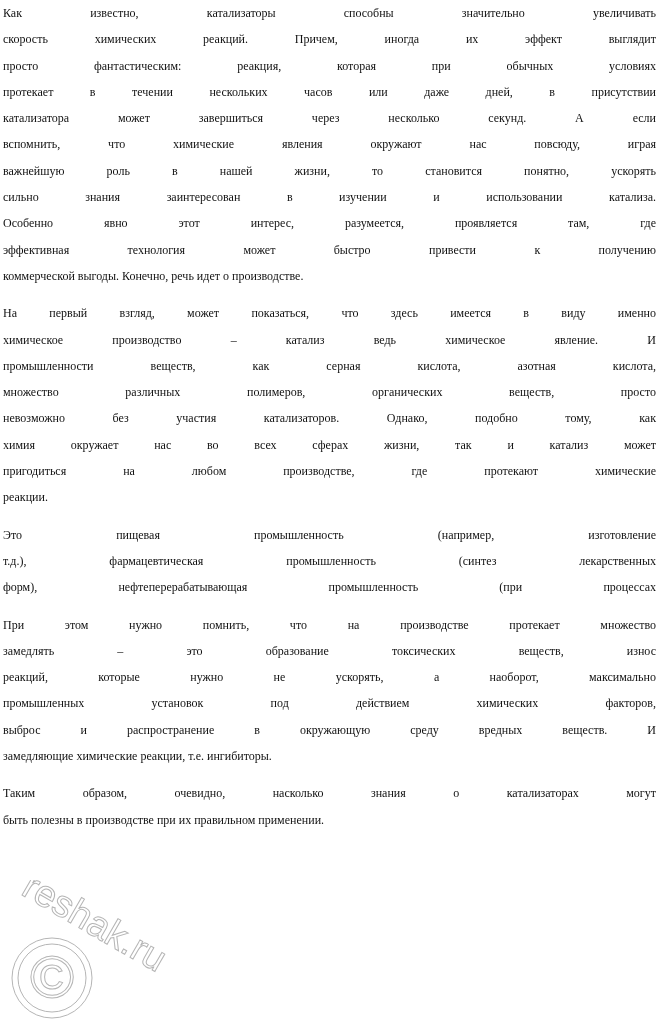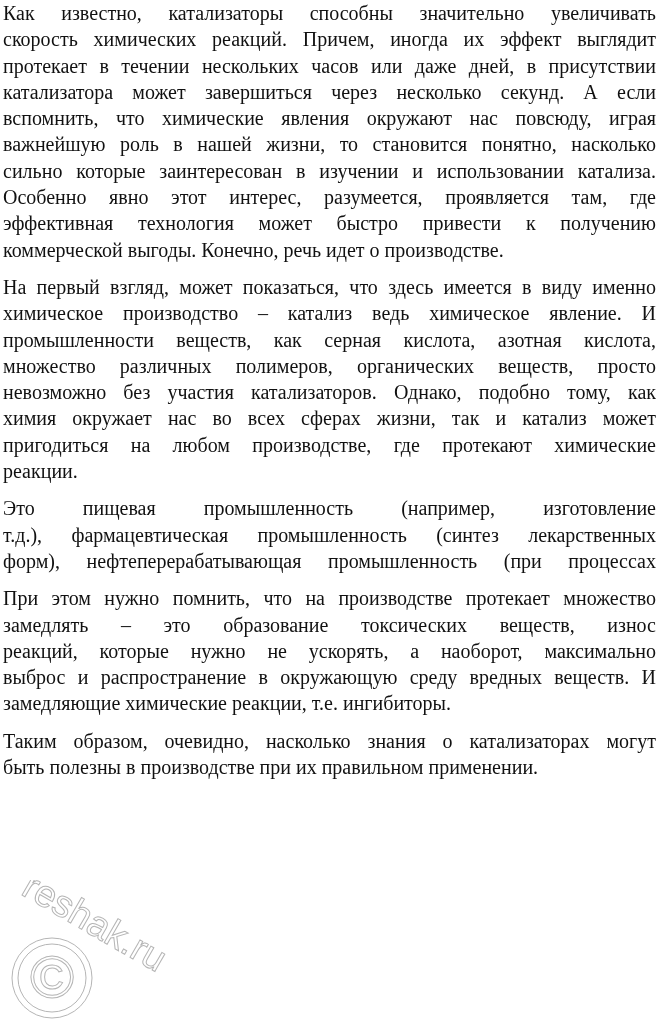--- a/index.html
+++ b/index.html
@@ -19,21 +19,21 @@
     position: absolute;
     left: 3px;
     top: 0px;
     width: 653px;
   }
   .para {
     margin: 0 0 11px 0;
   }
   .line {
     display: block;
-    font-size: 20px;
+    font-size: 12px;
     line-height: 26.3px;
     height: 26.3px;
     white-space: nowrap;
     text-align: justify;
     text-align-last: justify;
   }
   .line.last {
     text-align: center;
     text-align-last: left;
   }
@@ -47,25 +47,26 @@
   }
 </style>
 </head>
 <body>
 
 <div class="doc">
 
   <p class="para">
     <span class="line">Как известно, катализаторы способны значительно увеличивать</span>
     <span class="line">скорость химических реакций. Причем, иногда их эффект выглядит</span>
+    <span class="line">просто фантастическим: реакция, которая при обычных условиях</span>
     <span class="line">протекает в течении нескольких часов или даже дней, в присутствии</span>
     <span class="line">катализатора может завершиться через несколько секунд. А если</span>
     <span class="line">вспомнить, что химические явления окружают нас повсюду, играя</span>
-    <span class="line">важнейшую роль в нашей жизни, то становится понятно, насколько</span>
-    <span class="line">сильно которые заинтересован в изучении и использовании катализа.</span>
+    <span class="line">важнейшую роль в нашей жизни, то становится понятно, ускорять</span>
+    <span class="line">сильно знания заинтересован в изучении и использовании катализа.</span>
     <span class="line">Особенно явно этот интерес, разумеется, проявляется там, где</span>
     <span class="line">эффективная технология может быстро привести к получению</span>
     <span class="line last">коммерческой выгоды. Конечно, речь идет о производстве.</span>
   </p>
 
   <p class="para">
     <span class="line">На первый взгляд, может показаться, что здесь имеется в виду именно</span>
     <span class="line">химическое производство – катализ ведь химическое явление. И</span>
     <span class="line">промышленности веществ, как серная кислота, азотная кислота,</span>
     <span class="line">множество различных полимеров, органических веществ, просто</span>
@@ -78,20 +79,21 @@
   <p class="para">
     <span class="line">Это пищевая промышленность (например, изготовление</span>
     <span class="line">т.д.), фармацевтическая промышленность (синтез лекарственных</span>
     <span class="line">форм), нефтеперерабатывающая промышленность (при процессах</span>
   </p>
 
   <p class="para">
     <span class="line">При этом нужно помнить, что на производстве протекает множество</span>
     <span class="line">замедлять – это образование токсических веществ, износ</span>
     <span class="line">реакций, которые нужно не ускорять, а наоборот, максимально</span>
+    <span class="line">промышленных установок под действием химических факторов,</span>
     <span class="line">выброс и распространение в окружающую среду вредных веществ. И</span>
     <span class="line last">замедляющие химические реакции, т.е. ингибиторы.</span>
   </p>
 
   <p class="para">
     <span class="line">Таким образом, очевидно, насколько знания о катализаторах могут</span>
     <span class="line last">быть полезны в производстве при их правильном применении.</span>
   </p>
 
 </div>

